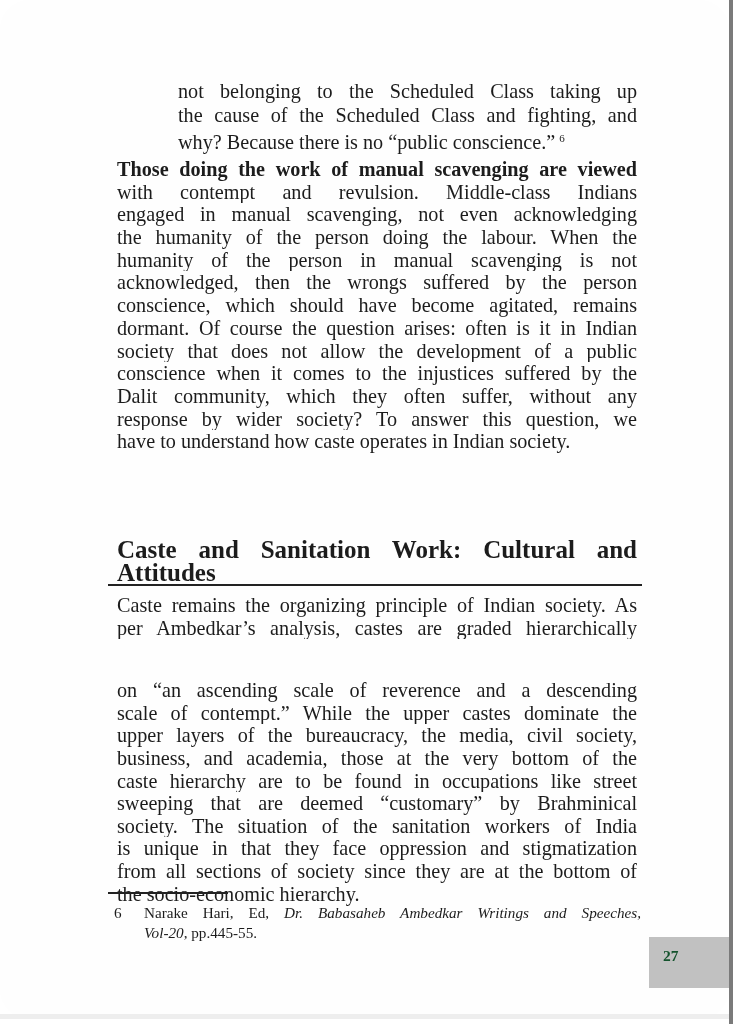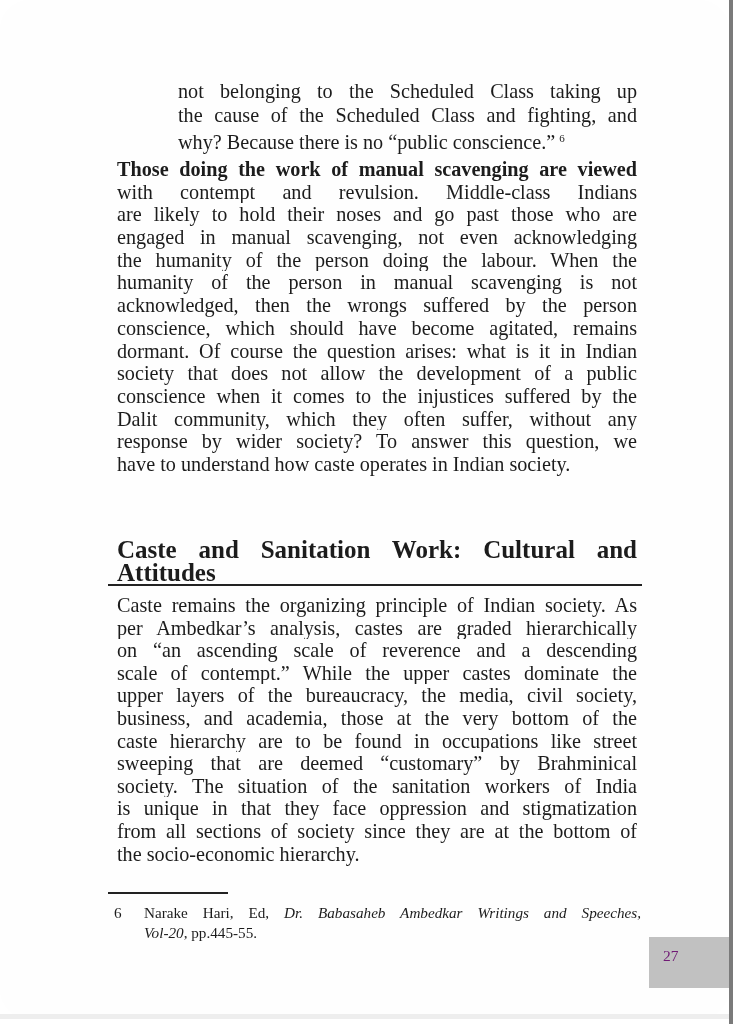--- a/index.html
+++ b/index.html
@@ -131,64 +131,63 @@
     left: 649px;
     top: 937px;
     width: 80px;
     height: 51px;
     background: #c1c1c1;
   }
   .page-num {
     position: absolute;
     left: 14px;
     top: 10px;
-    font-weight: normal;
+    font-weight: bold;
     font-size: 15.5px;
-    color: #701a75;
+    color: #14532d;
   }
 </style>
 </head>
 <body>
 
 <div class="page">
 
   <div class="text-block quote">
     <span class="line" style="white-space: normal; overflow: hidden;">not belonging to the Scheduled Class taking up</span>
     <span class="line" style="white-space: normal; overflow: hidden;">the cause of the Scheduled Class and fighting, and</span>
     <span class="line left"><span>why? Because there is no “public conscience.”</span><span class="sup">6</span></span>
   </div>
 
   <div class="text-block para1">
     <span class="line" style="white-space: normal; overflow: hidden; font-weight: bold;">Those doing the work of manual scavenging are viewed</span>
     <span class="line" style="white-space: normal; overflow: hidden;">with contempt and revulsion. Middle-class Indians</span>
-    <span class="line" style="white-space: normal; overflow: hidden;">are likely to hold their noses and go past those who are</span>
     <span class="line" style="white-space: normal; overflow: hidden;">engaged in manual scavenging, not even acknowledging</span>
     <span class="line" style="white-space: normal; overflow: hidden;">the humanity of the person doing the labour. When the</span>
     <span class="line" style="white-space: normal; overflow: hidden;">humanity of the person in manual scavenging is not</span>
     <span class="line" style="white-space: normal; overflow: hidden;">acknowledged, then the wrongs suffered by the person</span>
     <span class="line" style="white-space: normal; overflow: hidden;">conscience, which should have become agitated, remains</span>
-    <span class="line" style="white-space: normal; overflow: hidden;">dormant. Of course the question arises: what is it in Indian</span>
+    <span class="line" style="white-space: normal; overflow: hidden;">dormant. Of course the question arises: often is it in Indian</span>
     <span class="line" style="white-space: normal; overflow: hidden;">society that does not allow the development of a public</span>
     <span class="line" style="white-space: normal; overflow: hidden;">conscience when it comes to the injustices suffered by the</span>
     <span class="line" style="white-space: normal; overflow: hidden;">Dalit community, which they often suffer, without any</span>
     <span class="line" style="white-space: normal; overflow: hidden;">response by wider society? To answer this question, we</span>
     <span class="line left">have to understand how caste operates in Indian society.</span>
   </div>
 
   <div class="heading">
     <span class="line" style="white-space: normal; overflow: hidden;">Caste and Sanitation Work: Cultural and Historical</span>
     <span class="line left">Attitudes</span>
   </div>
 
   <div class="section-rule"></div>
 
   <div class="text-block para2">
     <span class="line" style="white-space: normal; overflow: hidden;">Caste remains the organizing principle of Indian society. As</span>
     <span class="line" style="white-space: normal; overflow: hidden;">per Ambedkar’s analysis, castes are graded hierarchically</span>
-    <span class="line" style="white-space: normal; overflow: hidden;">on “an ascending scale of reverence and a descending</span>
+    <span class="line" style="white-space: normal; overflow: hidden; margin-top: 40px;">on “an ascending scale of reverence and a descending</span>
     <span class="line" style="white-space: normal; overflow: hidden;">scale of contempt.” While the upper castes dominate the</span>
     <span class="line" style="white-space: normal; overflow: hidden;">upper layers of the bureaucracy, the media, civil society,</span>
     <span class="line" style="white-space: normal; overflow: hidden;">business, and academia, those at the very bottom of the</span>
     <span class="line" style="white-space: normal; overflow: hidden;">caste hierarchy are to be found in occupations like street</span>
     <span class="line" style="white-space: normal; overflow: hidden;">sweeping that are deemed “customary” by Brahminical</span>
     <span class="line" style="white-space: normal; overflow: hidden; font-family: Liberation Serif, serif;">society. The situation of the sanitation workers  of India</span>
     <span class="line" style="white-space: normal; overflow: hidden;">is unique in that they face oppression and stigmatization</span>
     <span class="line" style="white-space: normal; overflow: hidden;">from  all sections of society since they are at the bottom of</span>
     <span class="line left">the socio-economic hierarchy.</span>
   </div>

